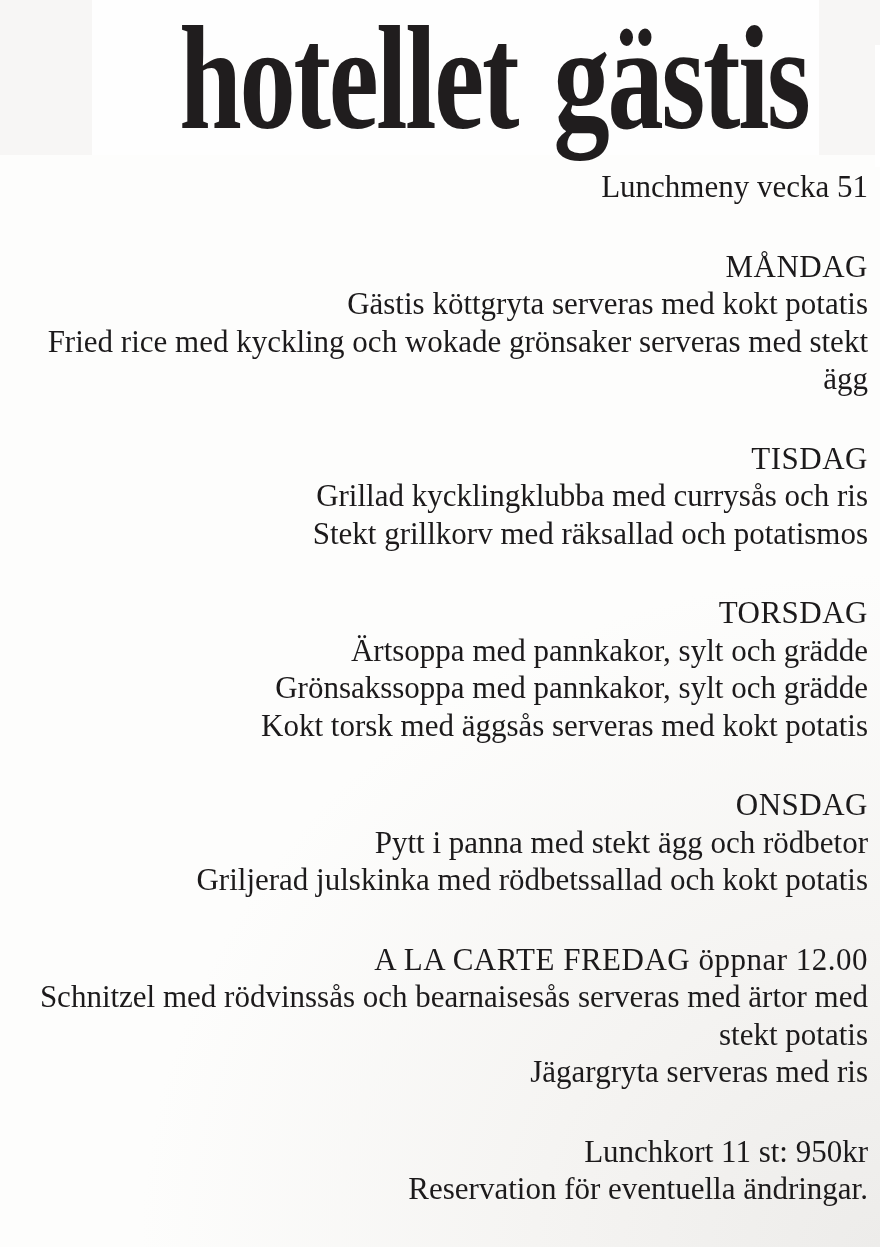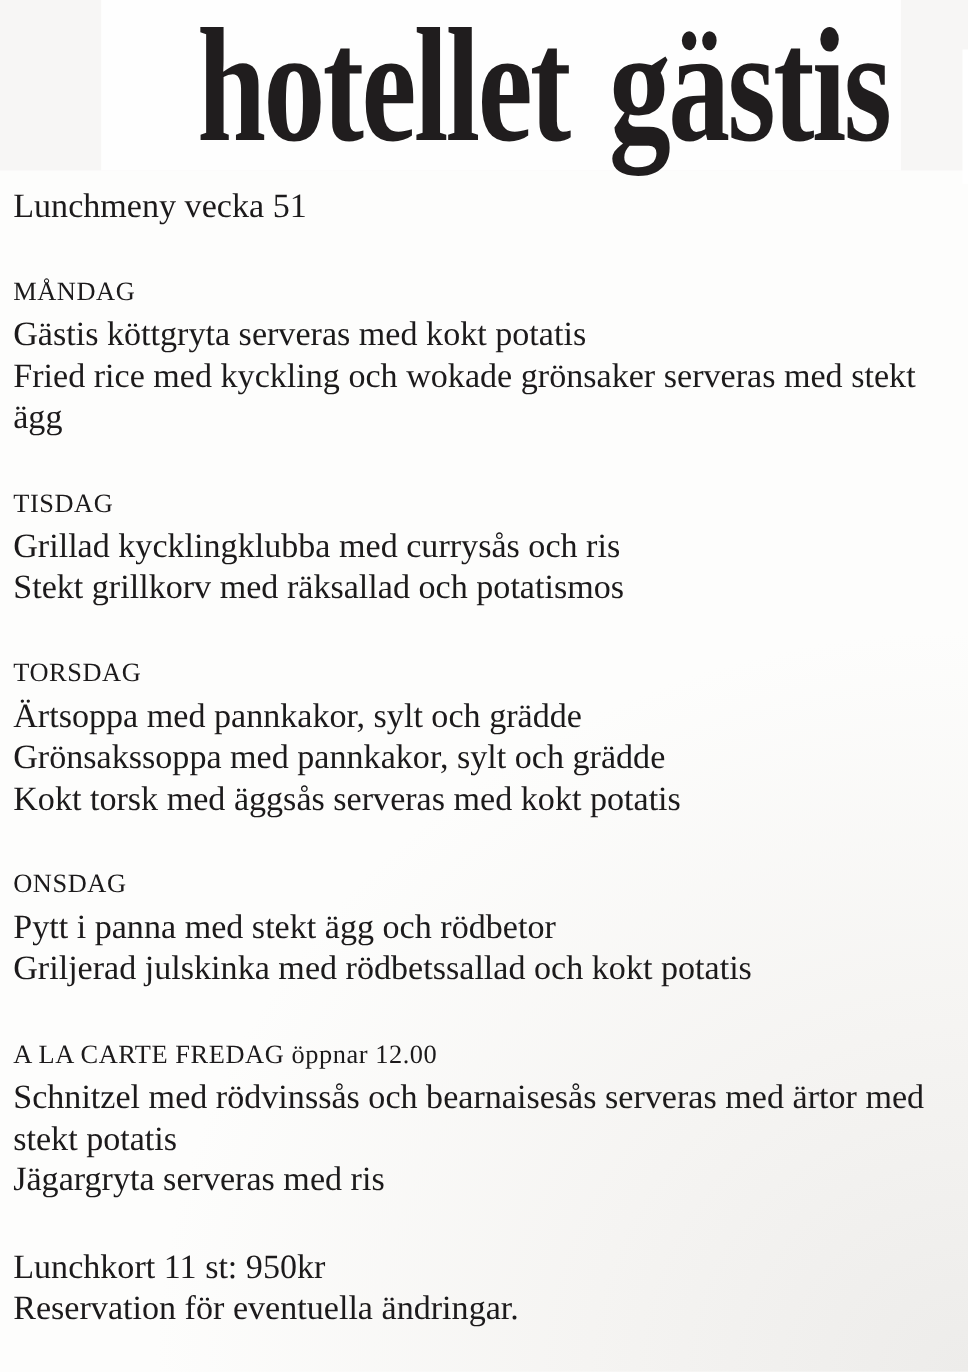--- a/index.html
+++ b/index.html
@@ -55,36 +55,36 @@
     top: 45px;
     width: 5px;
     height: 122px;
     background: #ffffff;
   }
 
   
   .content {
     width: 856px;
     margin: 0 auto;
-    text-align: left;
+    text-align: right;
     font-size: 31px;
     line-height: 37.5px;
   }
   .subtitle {
     margin: 13px 0 0 0;
   }
   .menu-section {
     margin-top: 42px;
   }
   .menu-section:first-of-type {
     margin-top: 42px;
   }
   .day-heading {
     margin: 0;
-    font-size: 24px;
+    font-size: 31px;
     font-weight: normal;
     line-height: 37.5px;
     letter-spacing: 0.5px;
   }
   .menu-item {
     margin: 0;
   }
   .menu-footer {
     margin-top: 42px;
   }

